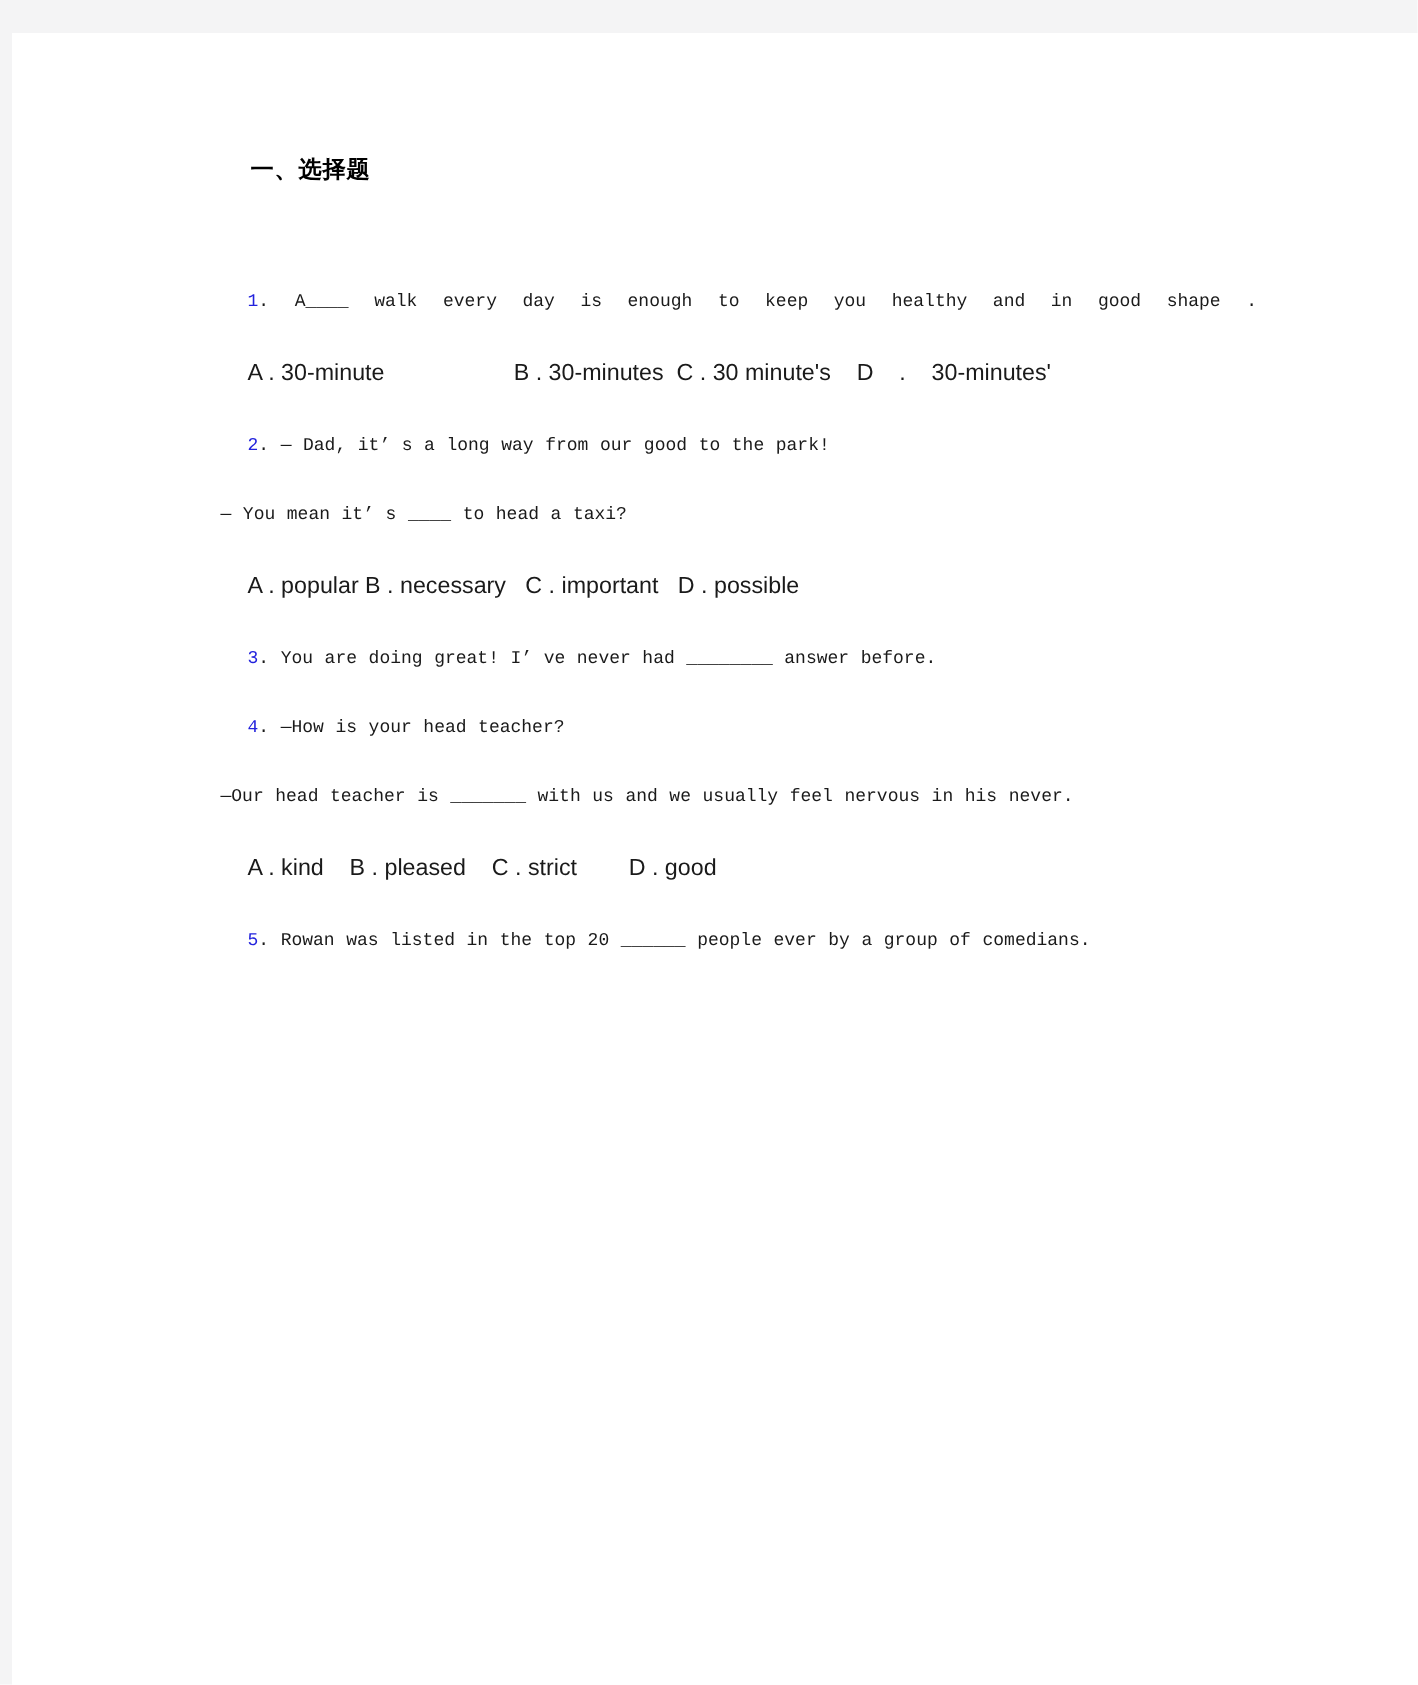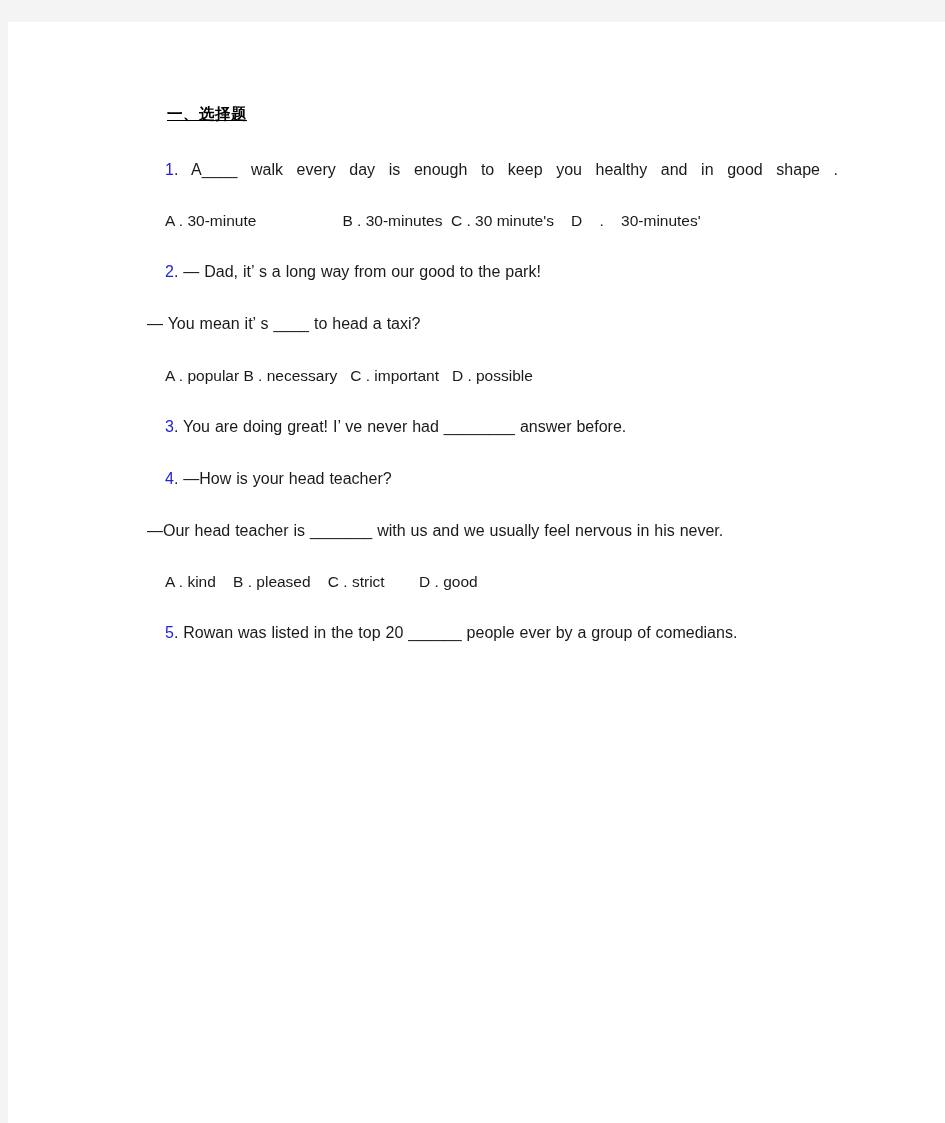--- a/index.html
+++ b/index.html
@@ -49,36 +49,36 @@
     position: absolute;
     left: 119px;
     top: 83px;
     width: 711px;
   }
   .section-heading {
     font-size: 15.5px;
     font-weight: bold;
     color: #000000;
     letter-spacing: 0.5px;
-    margin: 0 0 34px 40px;
+    margin: 0 0 68px 40px;
     line-height: 1.2;
-    text-decoration: underline;
   }
   .q-block {
     margin: 0 0 26px 0;
   }
   .q-line {
-    font-size: 16px;
+    font-size: 12px;
     color: #1a1a1a;
     line-height: 1.55;
     text-align: justify;
     text-justify: inter-word;
     text-indent: 38px;
     margin: 0 0 27px 0;
     word-spacing: 0.5px;
+    font-family: Liberation Mono, monospace;
   }
   .q-line.cont {
     text-indent: 20px;
   }
   
   .q-line.force-justify {
     text-align-last: justify;
   }
   .qnum {
     color: #2222dd;

